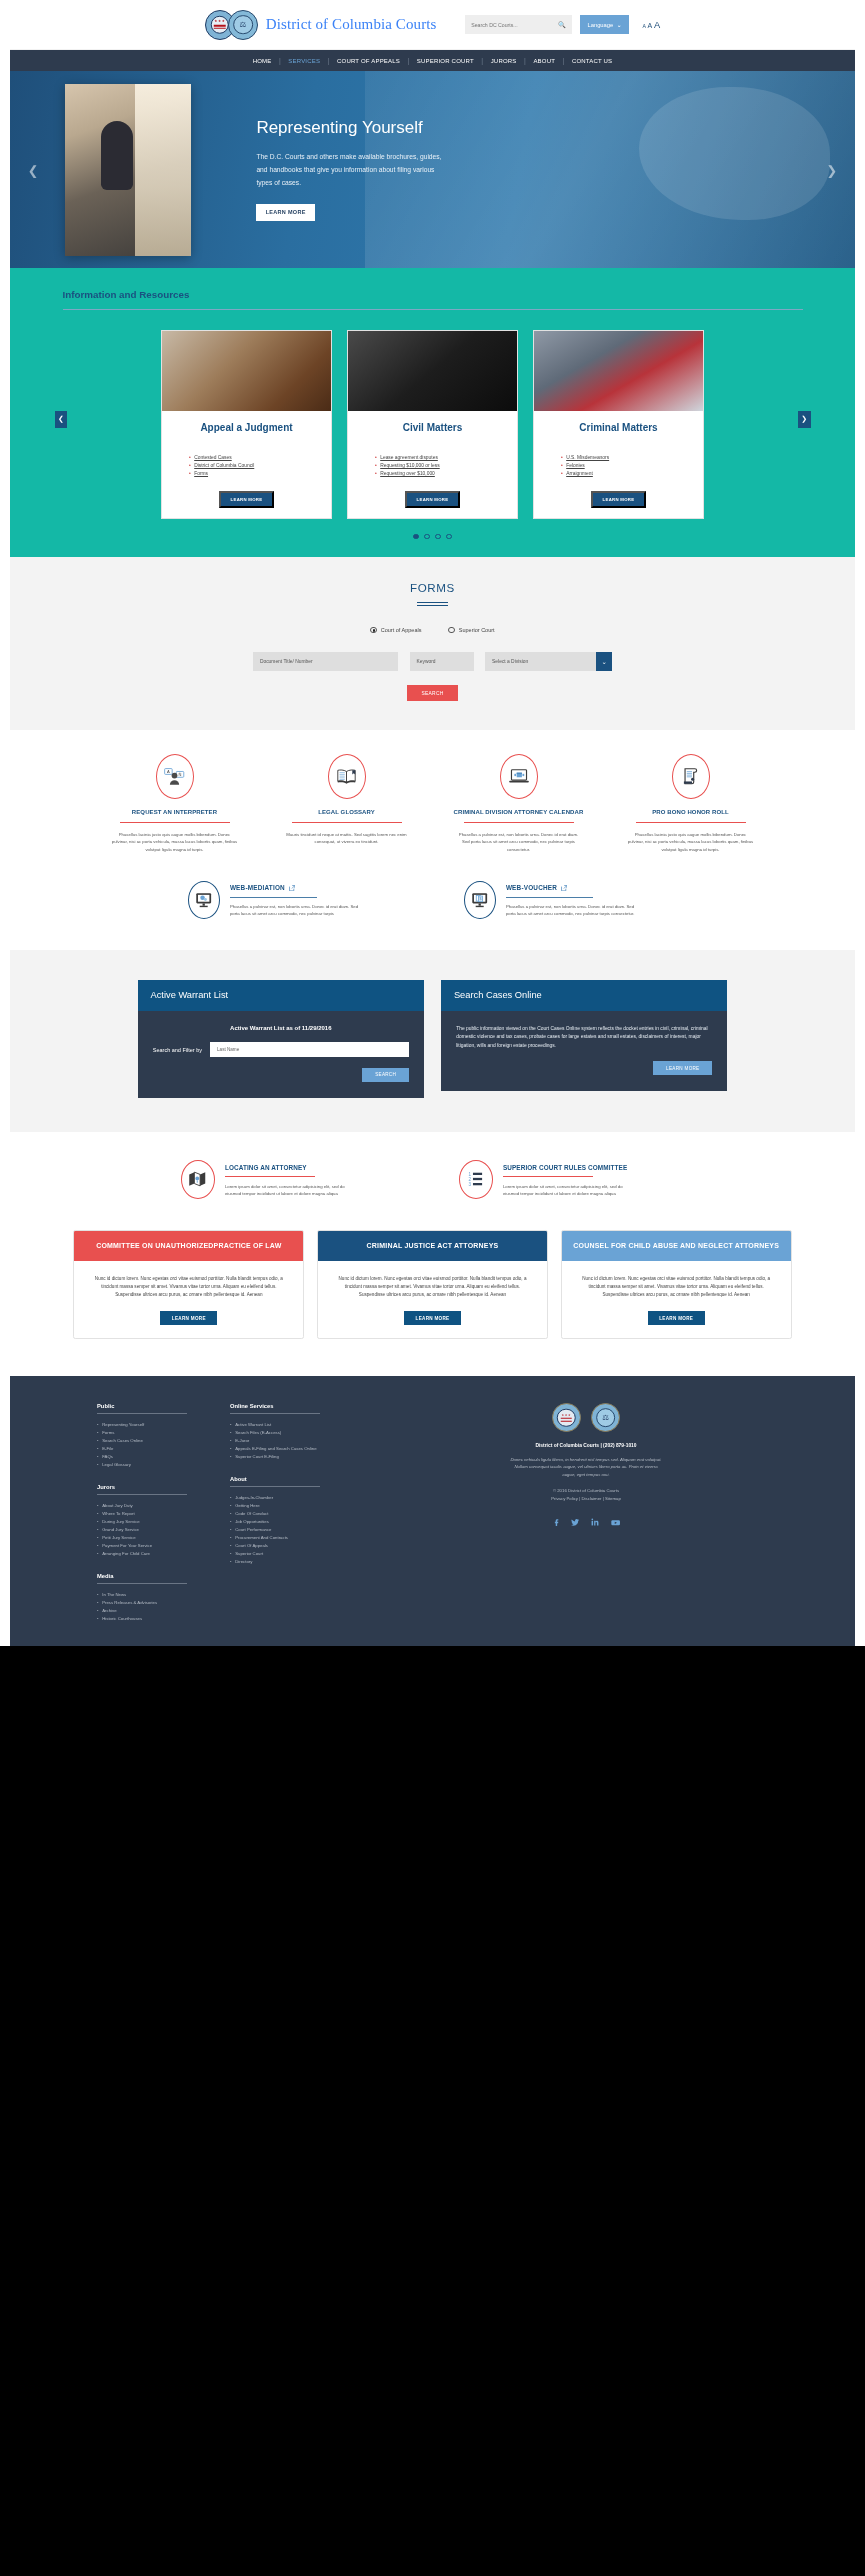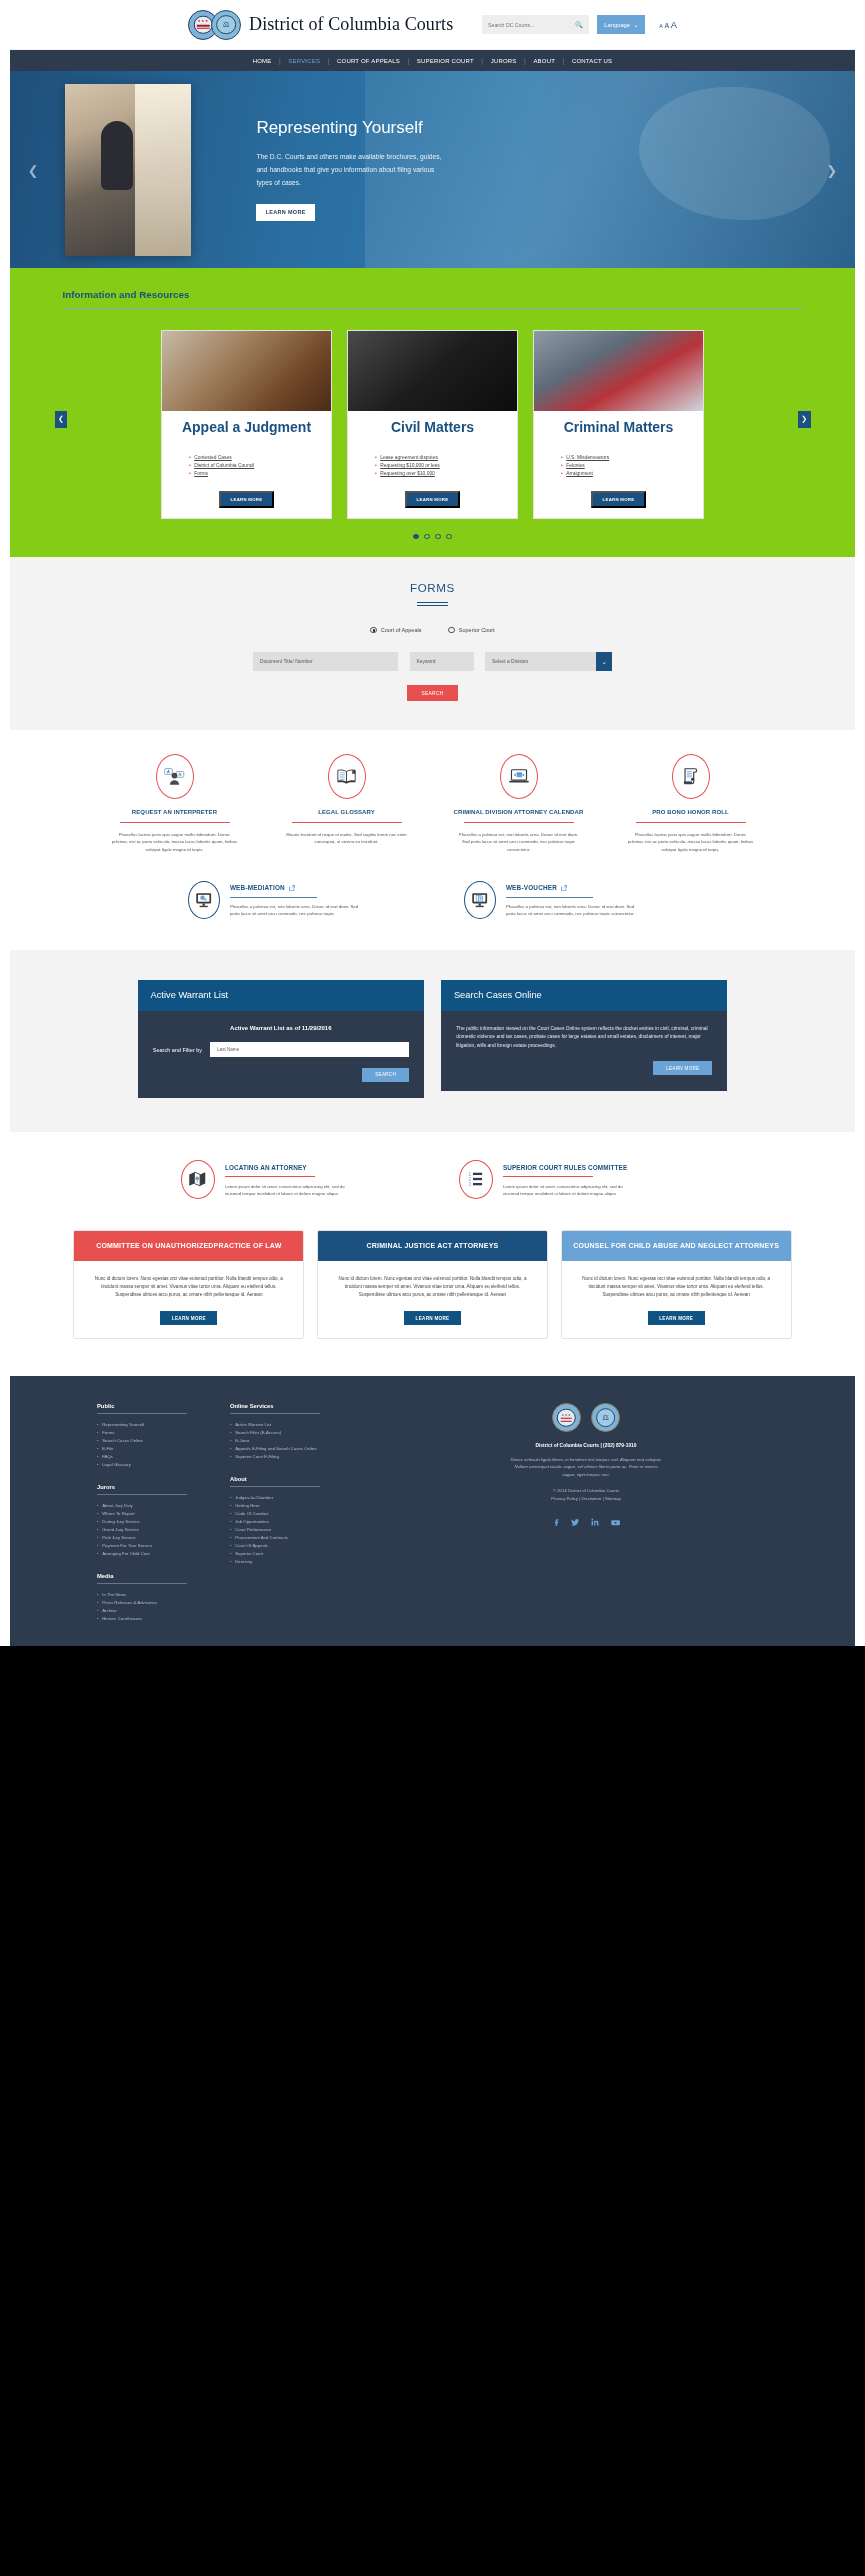--- a/index.html
+++ b/index.html
@@ -42,22 +42,22 @@
   .seal-stars { font-size:3.5px; color:#b5121b; letter-spacing:0.6px; line-height:3.5px;}
   .seal-bar { width:12.7px; height:1.7px; background:#b5121b; margin-top:1.2px;}
   .seal2-inner {
     position:absolute; left:50%; top:50%; transform:translate(-50%,-50%);
     width:19.7px; height:19.7px; border-radius:50%; background:#9fcbe5;
     border:1.2px solid #27496d;
     display:flex; align-items:center; justify-content:center;
     font-size: 7.5px; color:#1f3b63;
   }
   .site-title {
-    font-size: 18px;
-    color: #0f172a;
+    font-size: 15px;
+    color: #3b82f6;
     letter-spacing: 0.1px;
     font-family: "Liberation Serif", serif;
     font-weight: 400;
   }
   .search-wrap {
     margin-left: 21px;
     display: flex; align-items: center;
     background: #eeeeee;
     height: 19.7px;
     width: 107px;
@@ -137,21 +137,21 @@
     letter-spacing:0.3px; padding: 5.2px 9.3px; cursor:pointer;
   }
   .hero-arrow {
     position:absolute; top:50%; transform:translateY(-50%);
     color:rgba(255,255,255,.55); font-size:12.7px; z-index:4; cursor:pointer;
   }
   .hero-arrow.left{ left: 17.4px; }
   .hero-arrow.right{ right: 17.4px; }
 
   
-  .info-section { padding: 21px 0 17.4px; background:#84cc16; margin-left:10.4px; margin-right:10.4px; }
+  .info-section { padding: 21px 0 17.4px; background:#14b8a6; margin-left:10.4px; margin-right:10.4px; }
   .info-head {
     width: 740px; margin: 0 auto;
     color:#1a5180; font-size: 9.8px; font-weight:bold;
     padding-bottom: 9.3px;
   }
   .info-rule { width:740px; margin: 0 auto 19.7px; height:0.6px; background:#7ea7c4; }
   .carousel { position:relative; width: 740px; margin: 0 auto; display:flex; gap: 15px; justify-content:center; }
   .car-arrow {
     position:absolute; top: 81px; width: 12.7px; height: 17.4px;
     background:#1a5180; color:#fff; display:flex; align-items:center; justify-content:center;
@@ -162,21 +162,21 @@
   .card {
     width: 171px; border: 0.6px solid #e2e2e2; background:#fff;
     display:flex; flex-direction:column; padding-bottom: 10.4px;
   }
   .card-img { height: 80px; }
   .card-img.gavel { background: linear-gradient(135deg,#c7b9a6 0%, #9d7c5a 40%, #6d4426 75%, #4a2b16 100%); }
   .card-img.judge { background: linear-gradient(140deg,#4a4a4a 0%, #1d1d1d 50%, #0c0c0c 100%); }
   .card-img.police { background: linear-gradient(150deg,#8f99a6 0%, #5f6a78 35%, #b8333a 60%, #cfd6dd 100%); }
   .card-img.ribbon { background: linear-gradient(150deg,#f3f1f0 0%, #e4ddd6 40%, #c59a86 65%, #8b6bb5 100%); }
   .card-title {
-    color:#1a5180; font-size: 14px; font-weight:bold; text-align:center;
+    color:#1a5180; font-size: 10px; font-weight:bold; text-align:center;
     margin-top: 11.6px; padding: 0 7px; line-height: 11.6px; min-height: 24px;
   }
   .card-list { margin: 9.3px 0 0 27px; }
   .card-list li { list-style:none; font-size: 4.9px; color:#444; margin-bottom: 2.9px; position:relative; padding-left:5.2px;}
   .card-list li:before{content:"•"; color:#cc3333; position:absolute; left:0; top:-0.6px;}
   .card-list li span { text-decoration: underline; }
   .card-btn {
     align-self:center; margin-top: 11.6px;
     background:#1a5180; color:#fff; font-size: 4.3px; font-weight:bold;
     letter-spacing:0.3px; padding: 4px 9.8px; cursor:pointer;

